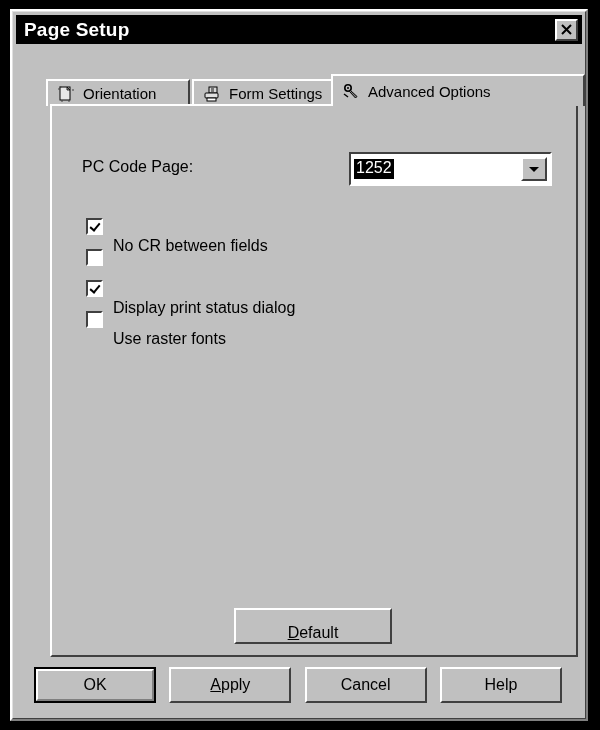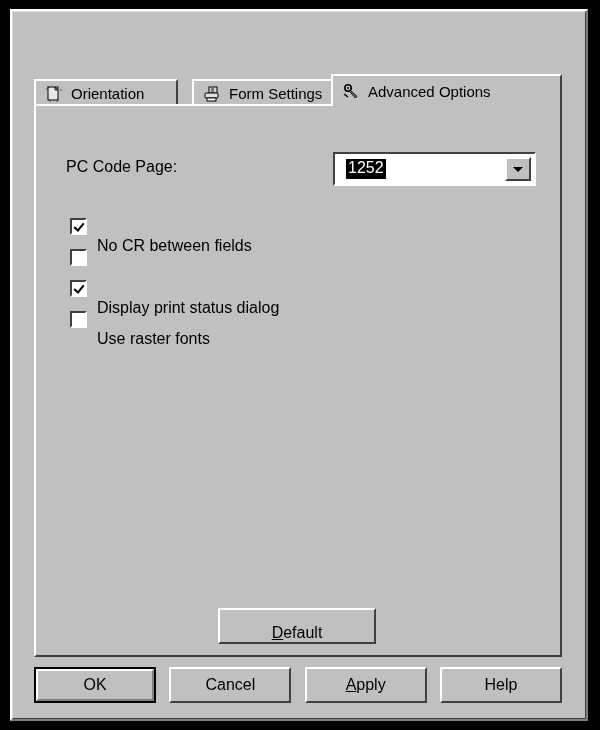--- a/index.html
+++ b/index.html
@@ -121,21 +121,21 @@
     height: 18px;
     margin-right: 8px;
     flex: 0 0 auto;
     display: block;
   }
   .tab-label { line-height: 1; }
 
   
   #tabpanel {
     position: absolute;
-    left: 22px;
+    left: 38px;
     top: 93px;
     width: 528px;
     height: 553px;
     background: #c0c0c0;
     box-sizing: border-box;
     border-top: 2px solid #ffffff;
     border-left: 2px solid #ffffff;
     border-right: 2px solid #404040;
     border-bottom: 2px solid #404040;
   }
@@ -170,21 +170,21 @@
     border-bottom: 2px solid #ffffff;
     display: flex;
     align-items: center;
     cursor: default;
   }
   #codepage-value {
     background: #000000;
     color: #ffffff;
     font-size: 16px;
     padding: 1px 2px 2px 2px;
-    margin-left: 11px;
+    margin-left: 3px;
     line-height: 1.05;
   }
   #codepage-arrow {
     position: absolute;
     right: 3px;
     top: 3px;
     width: 26px;
     height: 24px;
     background: #c0c0c0;
     box-sizing: border-box;
@@ -314,43 +314,51 @@
     box-sizing: border-box;
   }
   .accel { text-decoration: underline; }
 </style>
 </head>
 <body>
 
 <div id="dialog">
   <div id="dialog-inner"></div>
 
+  <div id="titlebar">
+    <div id="title-text">Page Setup</div>
+    <div id="close-button">
+      <svg class="x-icon" width="11" height="11" viewBox="0 0 11 11">
+        <path d="M1 1 L10 10 M10 1 L1 10" stroke="#000000" stroke-width="2" fill="none"></path>
+      </svg>
+    </div>
+  </div>
 
   <div id="tabstrip">
 
-    <div class="tab inactive" style="left:0px; width:144px;">
+    <div class="tab inactive" style="left:12px; width:144px;">
       <svg class="tab-icon" viewBox="0 0 18 18">
         <rect x="3" y="2" width="10" height="13" fill="#e8e8e8" stroke="#000000" stroke-width="1"></rect>
         <path d="M10 2 L13 5 L10 5 Z" fill="#a0a0a0" stroke="#000000" stroke-width="0.8"></path>
         <path d="M2 5 L2 2 L5 2 M16 6 L16 3 M13 16 L10 16 M6 16 L3 16" stroke="#404040" stroke-width="1" fill="none" stroke-dasharray="2 1.5"></path>
       </svg>
       <span class="tab-label">Orientation</span>
     </div>
 
     <div class="tab inactive" style="left:158px; width:172px;">
       <svg class="tab-icon" viewBox="0 0 18 18">
         <rect x="6" y="2" width="8" height="6" fill="#d8d8d8" stroke="#000000" stroke-width="1"></rect>
         <path d="M8 4 h3 M8 6 h3" stroke="#000000" stroke-width="0.9"></path>
         <rect x="2" y="8" width="13" height="5" rx="1" fill="#e0e0e0" stroke="#000000" stroke-width="1"></rect>
         <rect x="4" y="13" width="9" height="3" fill="#ffffff" stroke="#000000" stroke-width="1"></rect>
       </svg>
       <span class="tab-label">Form Settings</span>
     </div>
 
-    <div class="tab active" style="left:297px; width:231px;">
+    <div class="tab active" style="left:297px; width:254px;">
       <svg class="tab-icon" viewBox="0 0 18 18">
         <circle cx="6" cy="6" r="3.2" fill="none" stroke="#000000" stroke-width="1.6"></circle>
         <circle cx="6" cy="6" r="1" fill="#000000"></circle>
         <path d="M8.5 8.5 L15 14.5 L13.5 16 L7.5 9.5 Z" fill="#808080" stroke="#000000" stroke-width="1"></path>
         <path d="M2 12 L6 15" stroke="#000000" stroke-width="1.4"></path>
       </svg>
       <span class="tab-label">Advanced Options</span>
     </div>
 
   </div>
@@ -398,25 +406,25 @@
 
   <div id="buttonbar">
 
     <div class="dlg-button default-btn">
       <div class="inner-face">
         <span>OK</span>
       </div>
     </div>
 
     <div class="dlg-button">
+      <span><span class="accel">A</span><span>pply</span></span>
+    </div>
+
+    <div class="dlg-button">
       <span>Cancel</span>
-    </div>
-
-    <div class="dlg-button">
-      <span><span class="accel">A</span><span>pply</span></span>
     </div>
 
     <div class="dlg-button">
       <span>Help</span>
     </div>
 
   </div>
 
 </div>
 

